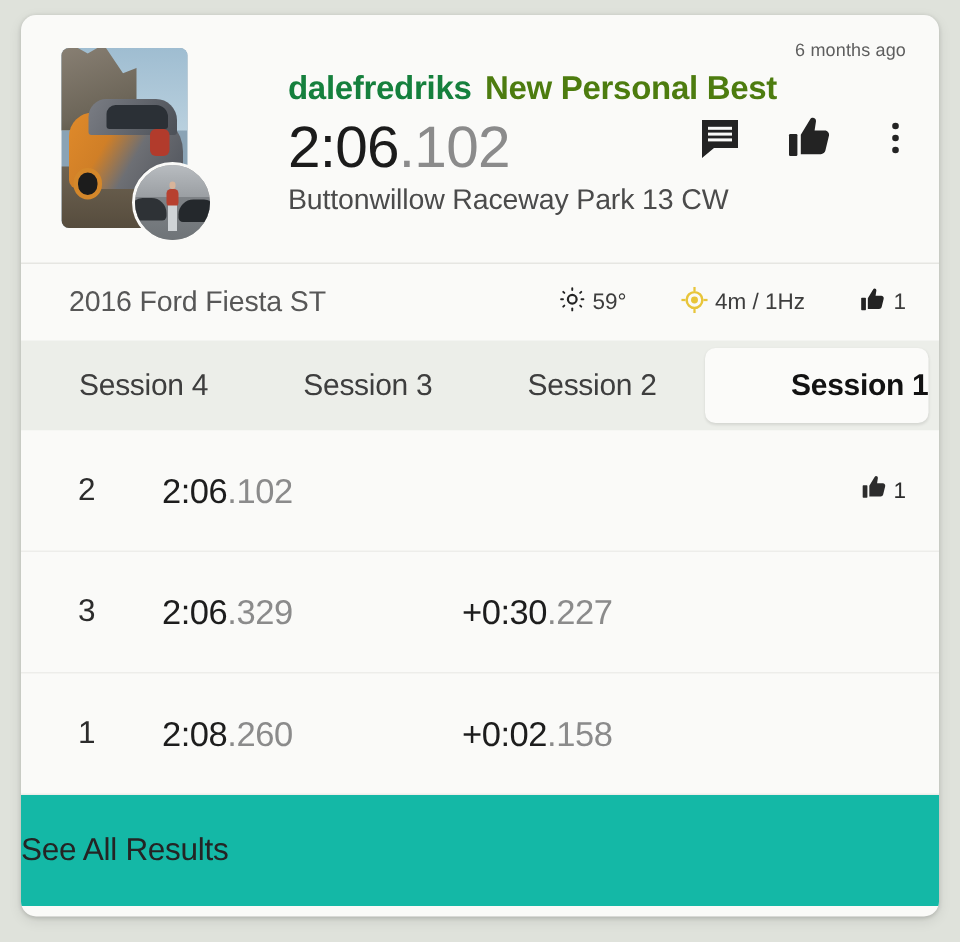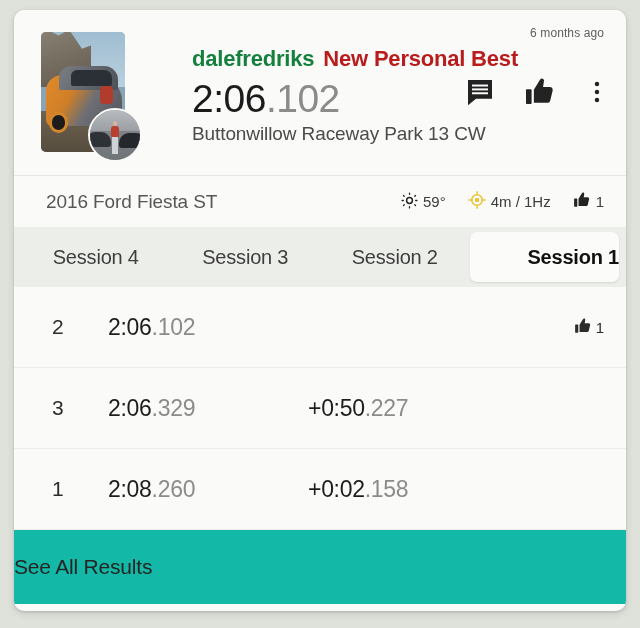--- a/index.html
+++ b/index.html
@@ -150,21 +150,21 @@
   }
   .username {
     font-size: 22px;
     font-weight: bold;
     color: #15803d;
     letter-spacing: -0.2px;
   }
   .pb-badge {
     font-size: 22px;
     font-weight: bold;
-    color: #b91c1c;
+    color: #4d7c0f;
     letter-spacing: -0.2px;
   }
 
   .laptime-big {
     margin-top: 6px;
     font-size: 39px;
     color: #1b1b1b;
     letter-spacing: -0.5px;
     line-height: 1.08;
     white-space: nowrap;
@@ -200,21 +200,21 @@
   }
   .vehicle {
     font-size: 19px;
     color: #575757;
     letter-spacing: -0.1px;
   }
   .info-right {
     margin-left: auto;
     display: flex;
     align-items: center;
-    gap: 22px;
+    gap: 36px;
     text-align: center;
   }
   .info-chip {
     display: flex;
     align-items: center;
     gap: 5px;
     font-size: 15px;
     color: #3d3d3d;
     white-space: nowrap;
   }
@@ -456,21 +456,21 @@
         <span>1</span>
       </span>
     </div>
 
     <div class="lap-row">
       <span class="lap-num">3</span>
       <span class="lap-time">
         <span>2:06</span><span class="frac">.329</span>
       </span>
       <span class="lap-delta">
-        <span>+0:50</span><span class="frac">.227</span>
+        <span>+0:30</span><span class="frac">.227</span>
       </span>
     </div>
 
     <div class="lap-row">
       <span class="lap-num">1</span>
       <span class="lap-time">
         <span>2:08</span><span class="frac">.260</span>
       </span>
       <span class="lap-delta">
         <span>+0:02</span><span class="frac">.158</span>

